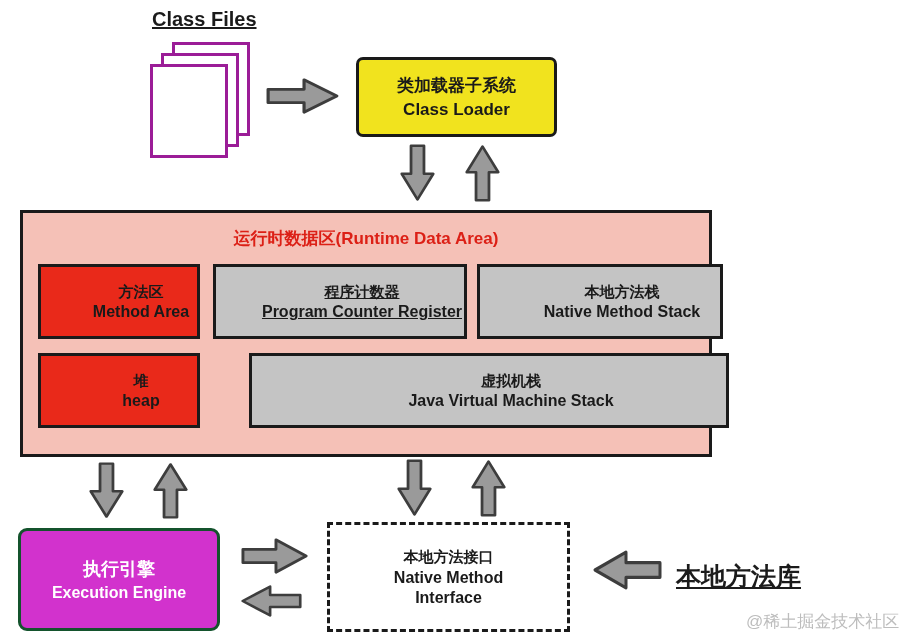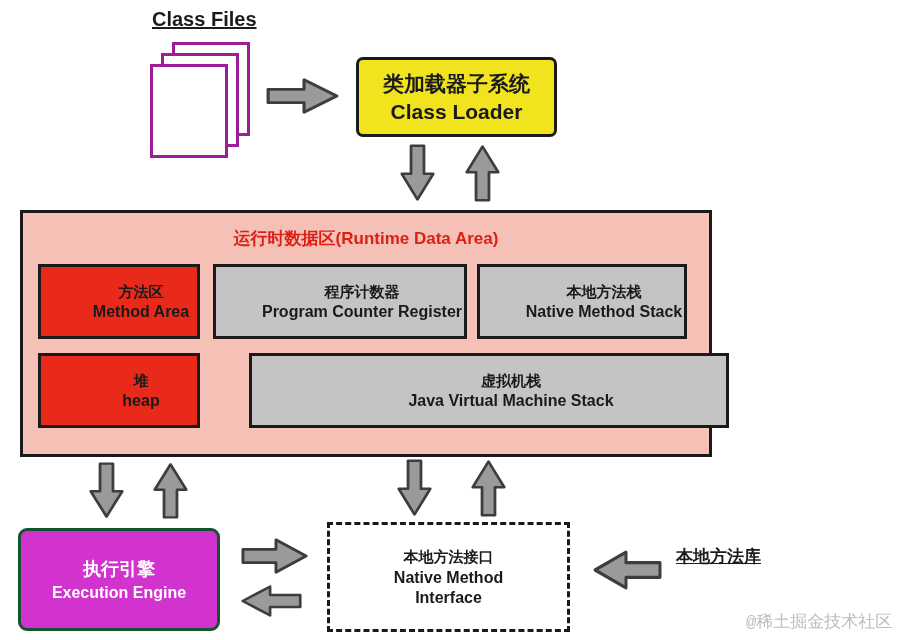--- a/index.html
+++ b/index.html
@@ -4,44 +4,44 @@
 <style>
   html,body{margin:0;padding:0;background:#ffffff;}
   #stage{
     position:relative;width:922px;height:640px;background:#ffffff;overflow:hidden;
     font-family:"Liberation Sans","DejaVu Sans",sans-serif;
   }
   .abs{position:absolute;box-sizing:border-box;}
   
   .plain-label{font-weight:bold;color:#1b1b1b;white-space:nowrap;text-decoration:underline;}
   #class-files-label{left:152px;top:8px;font-size:20px;}
-  #native-lib-label{left:676px;top:545px;font-size:17px;}
+  #native-lib-label{left:676px;top:560px;font-size:25px;}
   #watermark{left:746px;top:610px;font-size:17px;color:#bdbdbd;font-weight:normal;
-             font-family:Liberation Mono, monospace;white-space:nowrap;}
+             font-family:Liberation Sans, sans-serif;white-space:nowrap;}
   
   .page{position:absolute;box-sizing:border-box;width:78px;height:94px;
         background:#ffffff;border:3px solid #9b1d97;}
   
   .node{display:flex;flex-direction:column;align-items:center;justify-content:center;
         text-align:center;box-sizing:border-box;}
   .node .zh{font-weight:bold;font-size:15px;line-height:1.45;}
   .node .en{font-weight:bold;font-size:16px;line-height:1.25;}
   #class-loader-box{left:356px;top:57px;width:201px;height:80px;
         background:#f1e31e;border:3px solid #1a1a1a;border-radius:7px;color:#1a1a1a;}
-  #class-loader-box .zh,#class-loader-box .en{font-size:21px;}
+  #class-loader-box .zh,#class-loader-box .en{font-size:17px;}
   #runtime-box{left:20px;top:210px;width:692px;height:247px;
         background:#f5c1b7;border:3px solid #1a1a1a;}
   #runtime-title{left:0;top:227px;width:732px;text-align:center;
         color:#dc2016;font-weight:bold;font-size:17px;}
   .sub{border:3px solid #1a1a1a;color:#1a1a1a;padding-left:44px;}
   .sub-red{background:#e9291a;}
   .sub-gray{background:#c4c4c4;}
   #method-area-box{left:38px;top:264px;width:162px;height:75px;}
-  #pcr-box{left:213px;top:264px;width:254px;height:75px;}
-  #nms-box{left:477px;top:264px;width:210px;height:75px;}
+  #pcr-box{left:213px;top:264px;width:254px;height:75px;text-decoration:underline;}
+  #nms-box{left:477px;top:264px;width:246px;height:75px;}
   #heap-box{left:38px;top:353px;width:162px;height:75px;}
   #jvms-box{left:213px;top:353px;width:480px;height:75px;margin-left:36px;}
   #execution-engine-box{left:18px;top:528px;width:202px;height:103px;
         background:#d232cd;border:3px solid #14532d;border-radius:9px;color:#ffffff;}
   #execution-engine-box .zh{font-size:18px;}
   #execution-engine-box .en{font-size:16px;}
   #nmi-box{left:327px;top:522px;width:243px;height:110px;
         background:#ffffff;border:3px dashed #1a1a1a;color:#1a1a1a;}
   #nmi-box .zh{font-size:15px;}
   #nmi-box .en{font-size:16px;}

